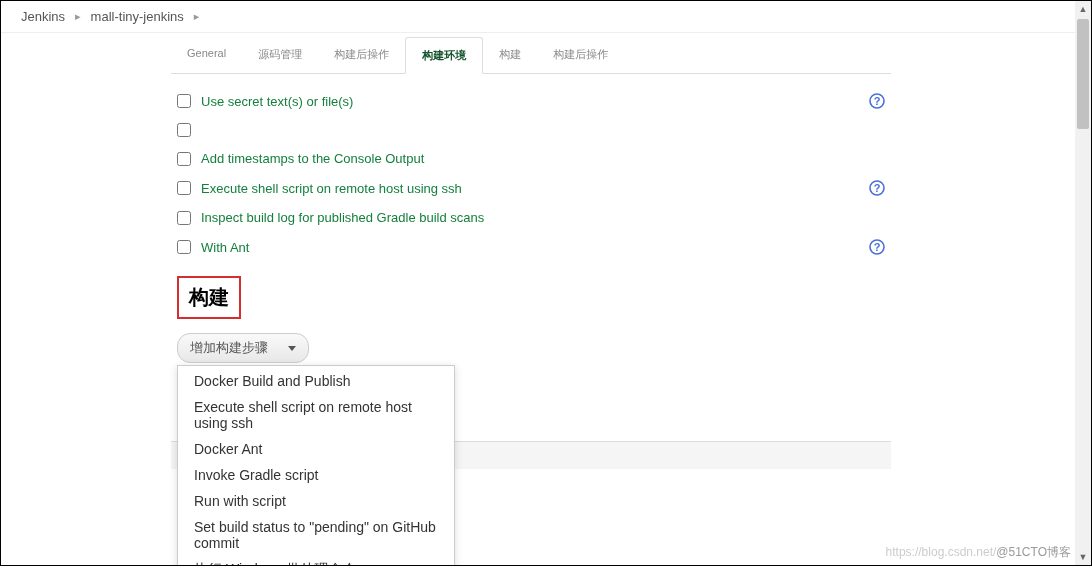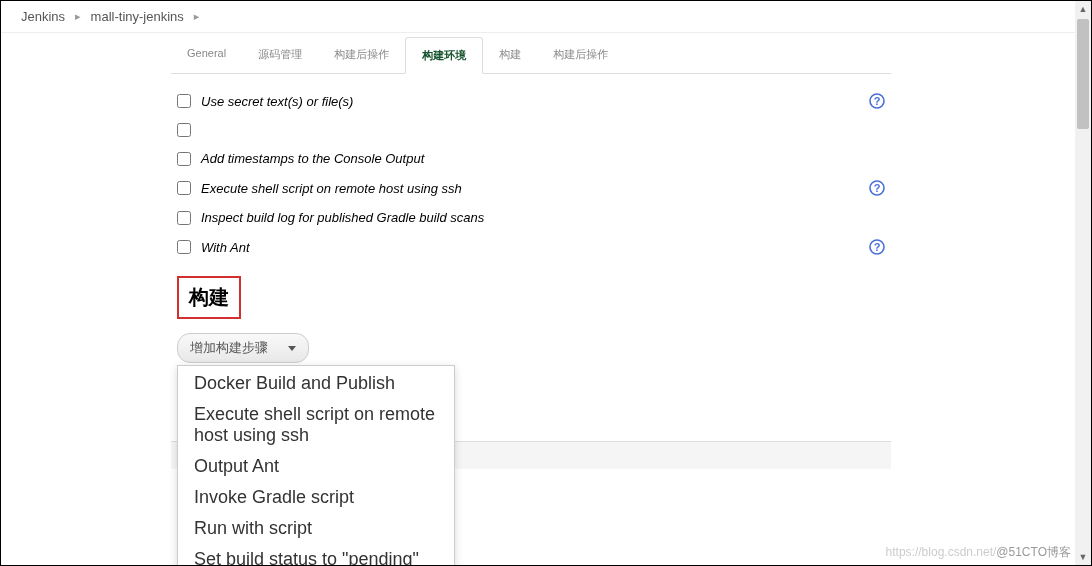--- a/index.html
+++ b/index.html
@@ -11,33 +11,33 @@
     .breadcrumb .sep { color: #999; font-size: 11px; }
     
     .content { margin-left: 170px; padding: 0 20px 20px 0; width: 740px; }
     
     .tabs { display: flex; border-bottom: 1px solid #ddd; margin-bottom: 12px; margin-top: 4px; }
     .tab { padding: 10px 16px; color: #888; cursor: pointer; font-size: 11px; text-align: right; }
     .tab.active { color: #14532d; font-weight: bold; border: 1px solid #ddd; border-bottom: 1px solid #fff; margin-bottom: -1px; background: #fff; border-radius: 3px 3px 0 0; }
     
     .option-row { display: flex; align-items: center; padding: 7px 6px; }
     .option-row input[type=checkbox] { margin-right: 10px; width: 14px; height: 14px; }
-    .option-row label { flex: 1; color: #000000; font-size: 13px; font-style: italic; }
+    .option-row label { flex: 1; color: #15803d; font-size: 13px; }
     .help-icon { width: 16px; height: 16px; color: #4a6fd8; cursor: pointer; }
     .help-icon svg { width: 16px; height: 16px; }
     .help-spacer { width: 16px; }
     
     .section-title { font-size: 20px; font-weight: bold; color: #000; padding: 6px 10px; display: inline-block; margin: 14px 0 14px 6px; }
     .red-box { border: 2px solid #d32f2f; }
     
     .dropdown-btn { background: linear-gradient(#f9f9f9, #e8e8e8); border: 1px solid #ccc; padding: 5px 12px; border-radius: 13px; cursor: pointer; display: inline-flex; align-items: center; gap: 20px; font-size: 13px; color: #555; margin-left: 6px; }
     .caret { width: 0; height: 0; border-left: 4px solid transparent; border-right: 4px solid transparent; border-top: 5px solid #555; }
     
     .dropdown-menu { position: absolute; background: #fff; border: 1px solid #ccc; box-shadow: 0 2px 8px rgba(0,0,0,.15); width: 278px; margin-top: 2px; margin-left: 6px; padding: 2px 0; }
-    .dropdown-item { padding: 5px 16px; font-size: 18px; color: #333; cursor: pointer; }
+    .dropdown-item { padding: 5px 16px; font-size: 14px; color: #333; cursor: pointer; }
     
     .underlying { color: #888; font-size: 14px; margin: 18px 0 14px 12px; }
     .obscured-btn { background: linear-gradient(#f9f9f9,#e8e8e8); border: 1px solid #ccc; width: 150px; height: 28px; border-radius: 3px; margin-left: 6px; }
     .footer-bar { height: 28px; background: #f5f5f5; border-top: 1px solid #ddd; margin-top: 30px; }
     
     .scrollbar-track { position: absolute; right: 0; top: 0; bottom: 0; width: 16px; background: #f1f1f1; }
     .scrollbar-thumb { position: absolute; left: 2px; width: 12px; height: 110px; background: #c1c1c1; border-radius: 2px; }
     .scrollbar-arrow { position: absolute; left: 0; width: 16px; height: 16px; background: #f1f1f1; display: flex; align-items: center; justify-content: center; font-size: 9px; color: #666; }
     
     .watermark { position: absolute; right: 20px; bottom: 4px; color: #ccc; font-size: 12px; }
@@ -115,21 +115,21 @@
     <div style="position:relative;">
       <div style="position:absolute; left:0; top:0; width:100%; z-index:0;">
         <div class="underlying"></div>
         <div class="obscured-btn"></div>
         <div class="footer-bar"></div>
       </div>
 
       <div class="dropdown-menu" style="position:relative; z-index:1;">
         <div class="dropdown-item">Docker Build and Publish</div>
         <div class="dropdown-item">Execute shell script on remote host using ssh</div>
-        <div class="dropdown-item">Output Ant</div>
+        <div class="dropdown-item">Docker Ant</div>
         <div class="dropdown-item">Invoke Gradle script</div>
         <div class="dropdown-item">Run with script</div>
         <div class="dropdown-item">Set build status to "pending" on GitHub commit</div>
         <div class="dropdown-item">执行 Windows 批处理命令</div>
 
       </div>
     </div>
   </div>
 
   <div class="scrollbar-track">

